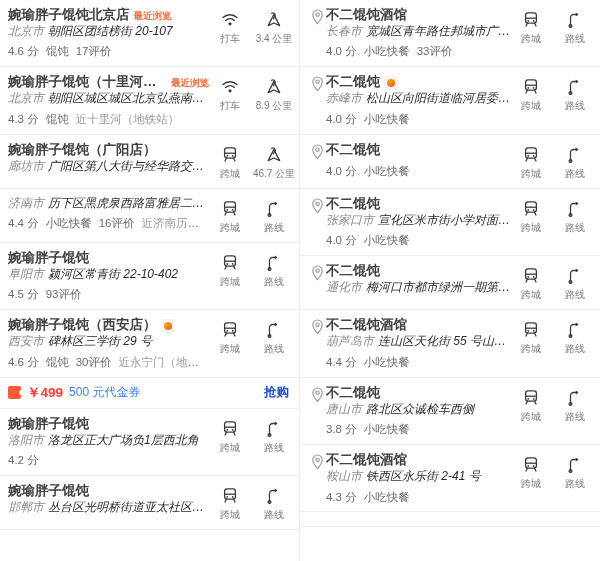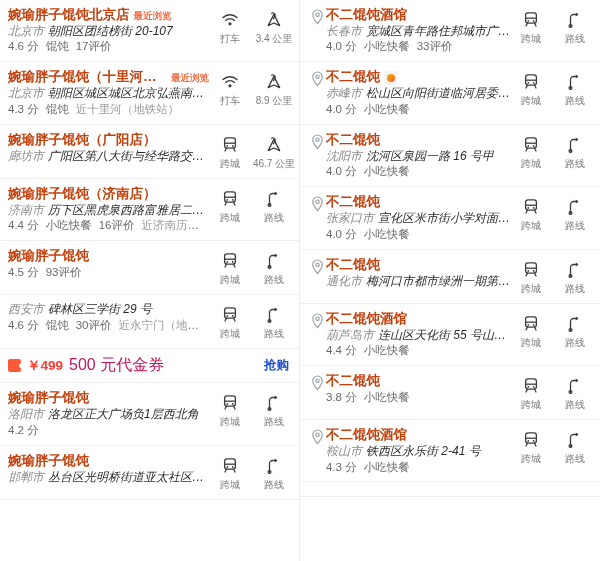--- a/index.html
+++ b/index.html
@@ -53,21 +53,21 @@
     padding-right: 4px;
   }
   .title-row {
     display: flex;
     align-items: center;
     flex-wrap: nowrap;
     gap: 4px;
     line-height: 1.25;
   }
   .title {
-    color: #c2410c;
+    color: #404040;
     font-size: 13.5px;
     font-weight: 700;
     white-space: nowrap;
     overflow: hidden;
     text-overflow: ellipsis;
   }
   .badge-recent {
     color: #f26a3c;
     font-size: 9.5px;
     font-weight: 700;
@@ -95,20 +95,21 @@
     font-size: 12px;
     color: #2a2a2a;
     line-height: 1.3;
     white-space: nowrap;
     overflow: hidden;
     text-overflow: ellipsis;
     font-style: italic;
   }
   .city { color: #8a8a8a; margin-right: 4px; }
   .meta {
+    margin-top: 5px;
     font-size: 11.5px;
     color: #6b6b6b;
     line-height: 1.3;
     white-space: nowrap;
     overflow: hidden;
     text-overflow: ellipsis;
   }
   .meta .sep { display: inline-block; width: 7px; }
   .meta .score { color: #6b6b6b; }
   .meta .sub { color: #9a9a9a; }
@@ -164,22 +165,22 @@
     background: #fff;
     border-radius: 50%;
   }
   .promo-price {
     color: #ff3b30;
     font-size: 13.5px;
     font-weight: 700;
     white-space: nowrap;
   }
   .promo-desc {
-    color: #be185d;
-    font-size: 16px;
+    color: #3b82f6;
+    font-size: 12px;
     white-space: nowrap;
   }
   .promo-spacer { flex: 1; }
   .promo-btn {
     color: #1d4ed8;
     font-size: 12.5px;
     font-weight: 700;
     white-space: nowrap;
     padding-right: 2px;
   }
@@ -278,23 +279,20 @@
                 <path d="M6.6 2.3c1.8-1 3.6 0.1 3.6 1.9 0 1.6-1.6 2.2-1.6 3.6" fill="none" stroke="#3c3c3c" stroke-width="1.3" stroke-linecap="round"></path>
                 <path d="M3.2 14.6L8.9 3.4l5.7 11.2-5.7-2.6z" fill="none" stroke="#3c3c3c" stroke-width="1.3" stroke-linejoin="round"></path>
               </svg>
             </div>
             <div class="lb">46.7 公里</div>
           </div>
         </div>
       </div>
       <div class="card">
         <div class="body">
-          <div class="title-row">
-            <span class="title">婉瑜胖子馄饨（济南店）</span>
-          </div>
           <div class="addr"><span class="city">济南市</span><span>历下区黑虎泉西路富雅居二期中段 10…</span></div>
           <div class="meta"><span class="score">4.4 分</span><span class="sep"></span><span>小吃快餐</span><span class="sep"></span><span>16评价</span><span class="sep"></span><span class="sub">近济南历下世茂广场</span><span class="sep"></span></div>
         </div>
         <div class="actions">
           <div class="act">
             <div class="ic">
               <svg width="18" height="17" viewBox="0 0 18 17">
                 <rect x="3.6" y="1.8" width="10.8" height="10.4" rx="2.4" fill="none" stroke="#3c3c3c" stroke-width="1.3"></rect>
                 <path d="M3.6 7.2h10.8" stroke="#3c3c3c" stroke-width="1.3"></path>
                 <circle cx="6.3" cy="9.9" r="0.9" fill="#3c3c3c"></circle>
@@ -314,20 +312,21 @@
             </div>
             <div class="lb">路线</div>
           </div>
         </div>
       </div>
       <div class="card">
         <div class="body">
           <div class="title-row">
             <span class="title">婉瑜胖子馄饨</span>
           </div>
+          <div class="addr"><span class="city">阜阳市</span><span>颍河区常青街 22-10-402</span></div>
           <div class="meta"><span class="score">4.5 分</span><span class="sep"></span><span>93评价</span><span class="sep"></span></div>
         </div>
         <div class="actions">
           <div class="act">
             <div class="ic">
               <svg width="18" height="17" viewBox="0 0 18 17">
                 <rect x="3.6" y="1.8" width="10.8" height="10.4" rx="2.4" fill="none" stroke="#3c3c3c" stroke-width="1.3"></rect>
                 <path d="M3.6 7.2h10.8" stroke="#3c3c3c" stroke-width="1.3"></path>
                 <circle cx="6.3" cy="9.9" r="0.9" fill="#3c3c3c"></circle>
                 <circle cx="11.7" cy="9.9" r="0.9" fill="#3c3c3c"></circle>
@@ -343,20 +342,24 @@
                 <path d="M9.8 1.4l2.6 2.1-2.6 2.1z" fill="#3c3c3c"></path>
                 <circle cx="4.5" cy="15" r="1.4" fill="none" stroke="#3c3c3c" stroke-width="1.3"></circle>
               </svg>
             </div>
             <div class="lb">路线</div>
           </div>
         </div>
       </div>
       <div class="card">
         <div class="body">
+          <div class="title-row">
+            <span class="title">婉瑜胖子馄饨（西安店）</span>
+            <span class="badge-icon dot"></span>
+          </div>
           <div class="addr"><span class="city">西安市</span><span>碑林区三学街 29 号</span></div>
           <div class="meta"><span class="score">4.6 分</span><span class="sep"></span><span>馄饨</span><span class="sep"></span><span>30评价</span><span class="sep"></span><span class="sub">近永宁门（地铁站）</span><span class="sep"></span></div>
         </div>
         <div class="actions">
           <div class="act">
             <div class="ic">
               <svg width="18" height="17" viewBox="0 0 18 17">
                 <rect x="3.6" y="1.8" width="10.8" height="10.4" rx="2.4" fill="none" stroke="#3c3c3c" stroke-width="1.3"></rect>
                 <path d="M3.6 7.2h10.8" stroke="#3c3c3c" stroke-width="1.3"></path>
                 <circle cx="6.3" cy="9.9" r="0.9" fill="#3c3c3c"></circle>
@@ -537,21 +540,20 @@
         <div class="pin">
           <svg width="13" height="16" viewBox="0 0 13 16">
             <path d="M6.5 1C3.9 1 1.8 3.1 1.8 5.7c0 3.4 4.7 8.8 4.7 8.8s4.7-5.4 4.7-8.8C11.2 3.1 9.1 1 6.5 1z" fill="none" stroke="#9aa0a6" stroke-width="1.2"></path>
             <circle cx="6.5" cy="5.7" r="1.7" fill="none" stroke="#9aa0a6" stroke-width="1.2"></circle>
           </svg>
         </div>
         <div class="body">
           <div class="title-row">
             <span class="title">不二馄饨</span>
           </div>
-          <div class="addr"><span class="city">沈阳市</span><span>沈河区泉园一路 16 号甲</span></div>
           <div class="meta"><span class="score">4.0 分</span><span class="sep"></span><span>小吃快餐</span><span class="sep"></span></div>
         </div>
         <div class="actions">
           <div class="act">
             <div class="ic">
               <svg width="18" height="17" viewBox="0 0 18 17">
                 <rect x="3.6" y="1.8" width="10.8" height="10.4" rx="2.4" fill="none" stroke="#3c3c3c" stroke-width="1.3"></rect>
                 <path d="M3.6 7.2h10.8" stroke="#3c3c3c" stroke-width="1.3"></path>
                 <circle cx="6.3" cy="9.9" r="0.9" fill="#3c3c3c"></circle>
                 <circle cx="11.7" cy="9.9" r="0.9" fill="#3c3c3c"></circle>
@@ -693,20 +695,21 @@
         <div class="pin">
           <svg width="13" height="16" viewBox="0 0 13 16">
             <path d="M6.5 1C3.9 1 1.8 3.1 1.8 5.7c0 3.4 4.7 8.8 4.7 8.8s4.7-5.4 4.7-8.8C11.2 3.1 9.1 1 6.5 1z" fill="none" stroke="#9aa0a6" stroke-width="1.2"></path>
             <circle cx="6.5" cy="5.7" r="1.7" fill="none" stroke="#9aa0a6" stroke-width="1.2"></circle>
           </svg>
         </div>
         <div class="body">
           <div class="title-row">
             <span class="title">不二馄饨</span>
           </div>
+          <div class="addr"><span class="city">唐山市</span><span>路北区众诚检车西侧</span></div>
           <div class="meta"><span class="score">3.8 分</span><span class="sep"></span><span>小吃快餐</span><span class="sep"></span></div>
         </div>
         <div class="actions">
           <div class="act">
             <div class="ic">
               <svg width="18" height="17" viewBox="0 0 18 17">
                 <rect x="3.6" y="1.8" width="10.8" height="10.4" rx="2.4" fill="none" stroke="#3c3c3c" stroke-width="1.3"></rect>
                 <path d="M3.6 7.2h10.8" stroke="#3c3c3c" stroke-width="1.3"></path>
                 <circle cx="6.3" cy="9.9" r="0.9" fill="#3c3c3c"></circle>
                 <circle cx="11.7" cy="9.9" r="0.9" fill="#3c3c3c"></circle>

